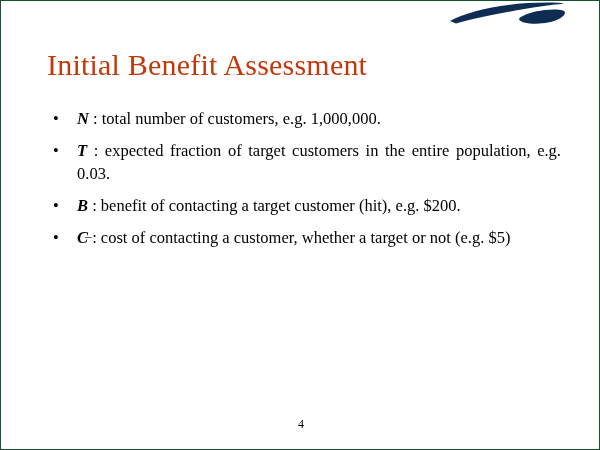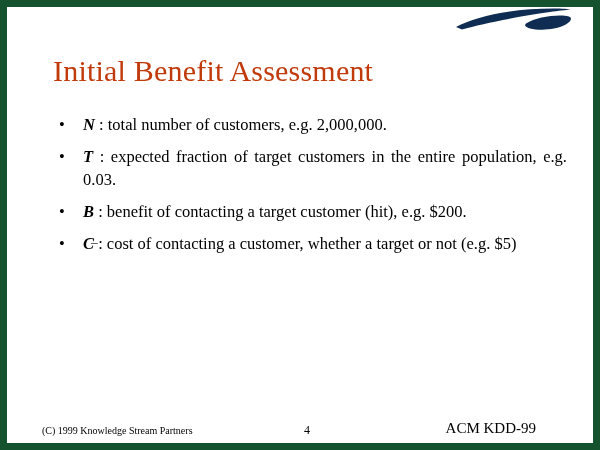--- a/index.html
+++ b/index.html
@@ -9,21 +9,21 @@
     background: #ffffff;
   }
   body {
     font-family: "Liberation Serif", "DejaVu Serif", serif;
   }
   .slide {
     position: relative;
     width: 600px;
     height: 450px;
     background: #ffffff;
-    border: 7px solid #14532d;
+    border: 1px solid #14532d;
     box-sizing: border-box;
     overflow: hidden;
   }
 
   
   .logo {
     position: absolute;
     left: 447px;
     top: 0px;
     width: 118px;
@@ -132,40 +132,38 @@
       <path d="M2 20 C 22 9, 58 1.5, 100 1.5 C 108 1.5, 114 2, 117 2.6 C 112 3.2, 104 3.9, 96 5.1 C 62 10, 28 16.5, 8 22.5 Z" fill="#0F2D52"></path>
       <path d="M72 16.5 C 80 11.5, 94 8.6, 106 8.6 C 113 8.6, 117 9.6, 117 11.8 C 117 15.2, 110 19.6, 100 21.6 C 92 23.2, 82 23, 76 21.4 C 71.5 20.2, 70 18.2, 72 16.5 Z" fill="#0F2D52"></path>
     </svg>
   </div>
 
   <div class="title">Initial Benefit Assessment</div>
 
   <div class="body-area">
 
     <div class="bullet">
-      <span class="marker">•</span><span class="var">N</span><span> : </span><span>total number of customers, e.g. 2,000,000.</span>
+      <span class="marker">•</span><span class="var">N</span><span> : </span><span>total number of customers, e.g. 1,000,000.</span>
     </div>
 
     <div class="bullet">
       <span class="marker">•</span><span class="var">T</span><span> : </span><span>expected fraction of target customers in the entire population, e.g. 0.03.</span>
     </div>
 
     <div class="bullet">
       <span class="marker">•</span><span class="var">B</span><span> : </span><span>benefit of contacting a target customer (hit), e.g. $200.</span>
     </div>
 
     <div class="subbullet">
       <span class="marker">–</span>
     </div>
 
     <div class="bullet">
       <span class="marker">•</span><span class="var">C</span><span> : </span><span>cost of contacting a customer, whether a target or not (e.g. $5)</span>
     </div>
 
   </div>
 
-  <div class="footer-left">(C) 1999 Knowledge Stream Partners</div>
 
   <div class="footer-center">4</div>
 
-  <div class="footer-right">ACM KDD-99</div>
 
 </div>
 
 </body></html>

